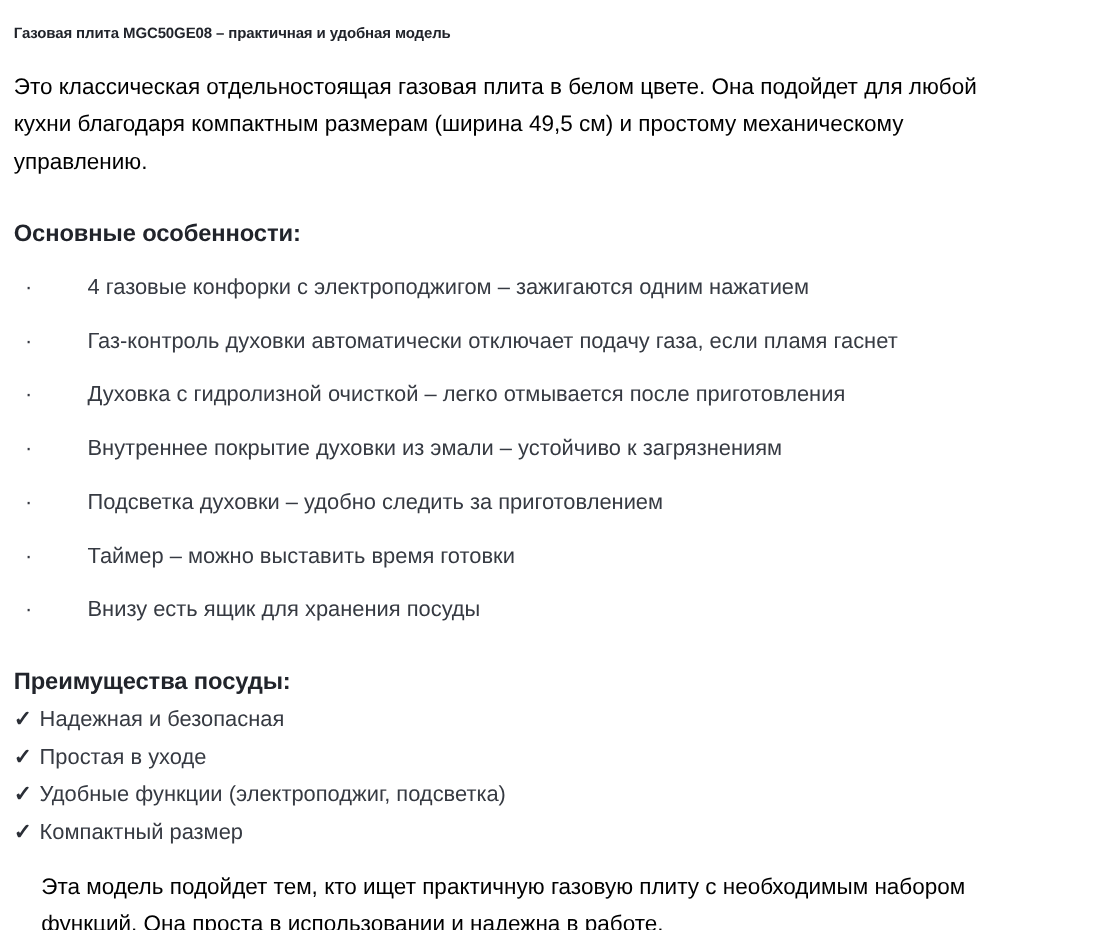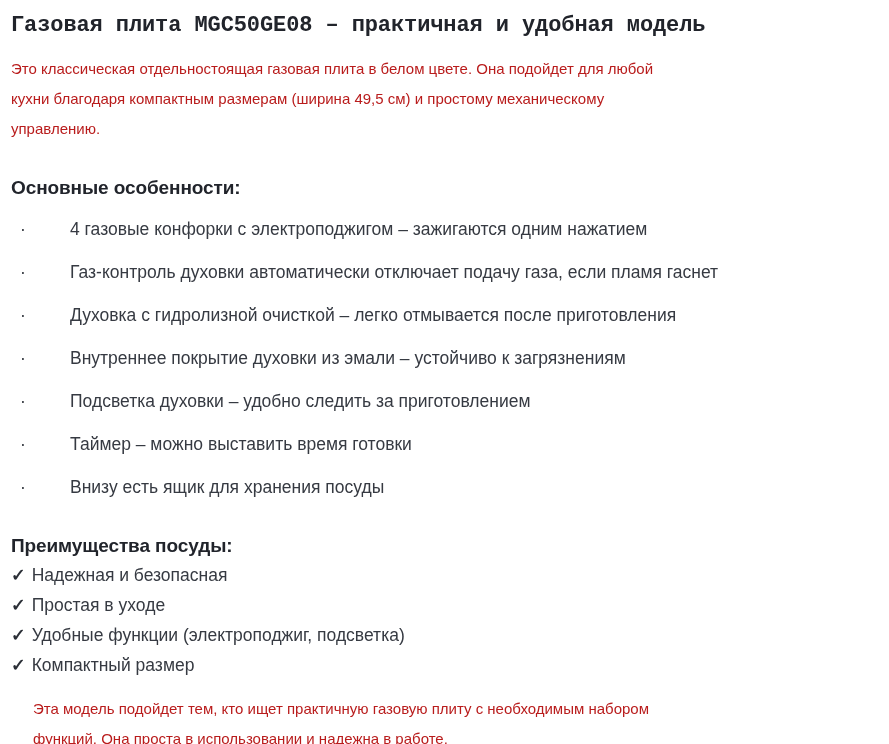--- a/index.html
+++ b/index.html
@@ -5,32 +5,31 @@
   * { margin: 0; padding: 0; box-sizing: border-box; }
   html, body { width: 889px; height: 744px; }
   body {
     background: #ffffff;
     font-family: "Liberation Sans", sans-serif;
     padding: 14px 11px 0 11px;
     overflow: hidden;
     color: #363a42;
   }
   .doc-title {
-    font-size: 22px;
+    font-size: 12px;
     line-height: 24px;
     font-weight: bold;
     color: #21242b;
     letter-spacing: -0.1px;
-    font-family: Liberation Mono, monospace;
   }
   .paragraph {
     margin-top: 16px;
-    font-size: 15px;
+    font-size: 18px;
     line-height: 30px;
-    color: #b91c1c;
+    color: #000000;
   }
   .paragraph .text-line { white-space: nowrap; }
   .section-heading {
     margin-top: 32px;
     font-size: 19px;
     line-height: 24px;
     font-weight: bold;
     color: #21242b;
     letter-spacing: -0.1px;
   }

